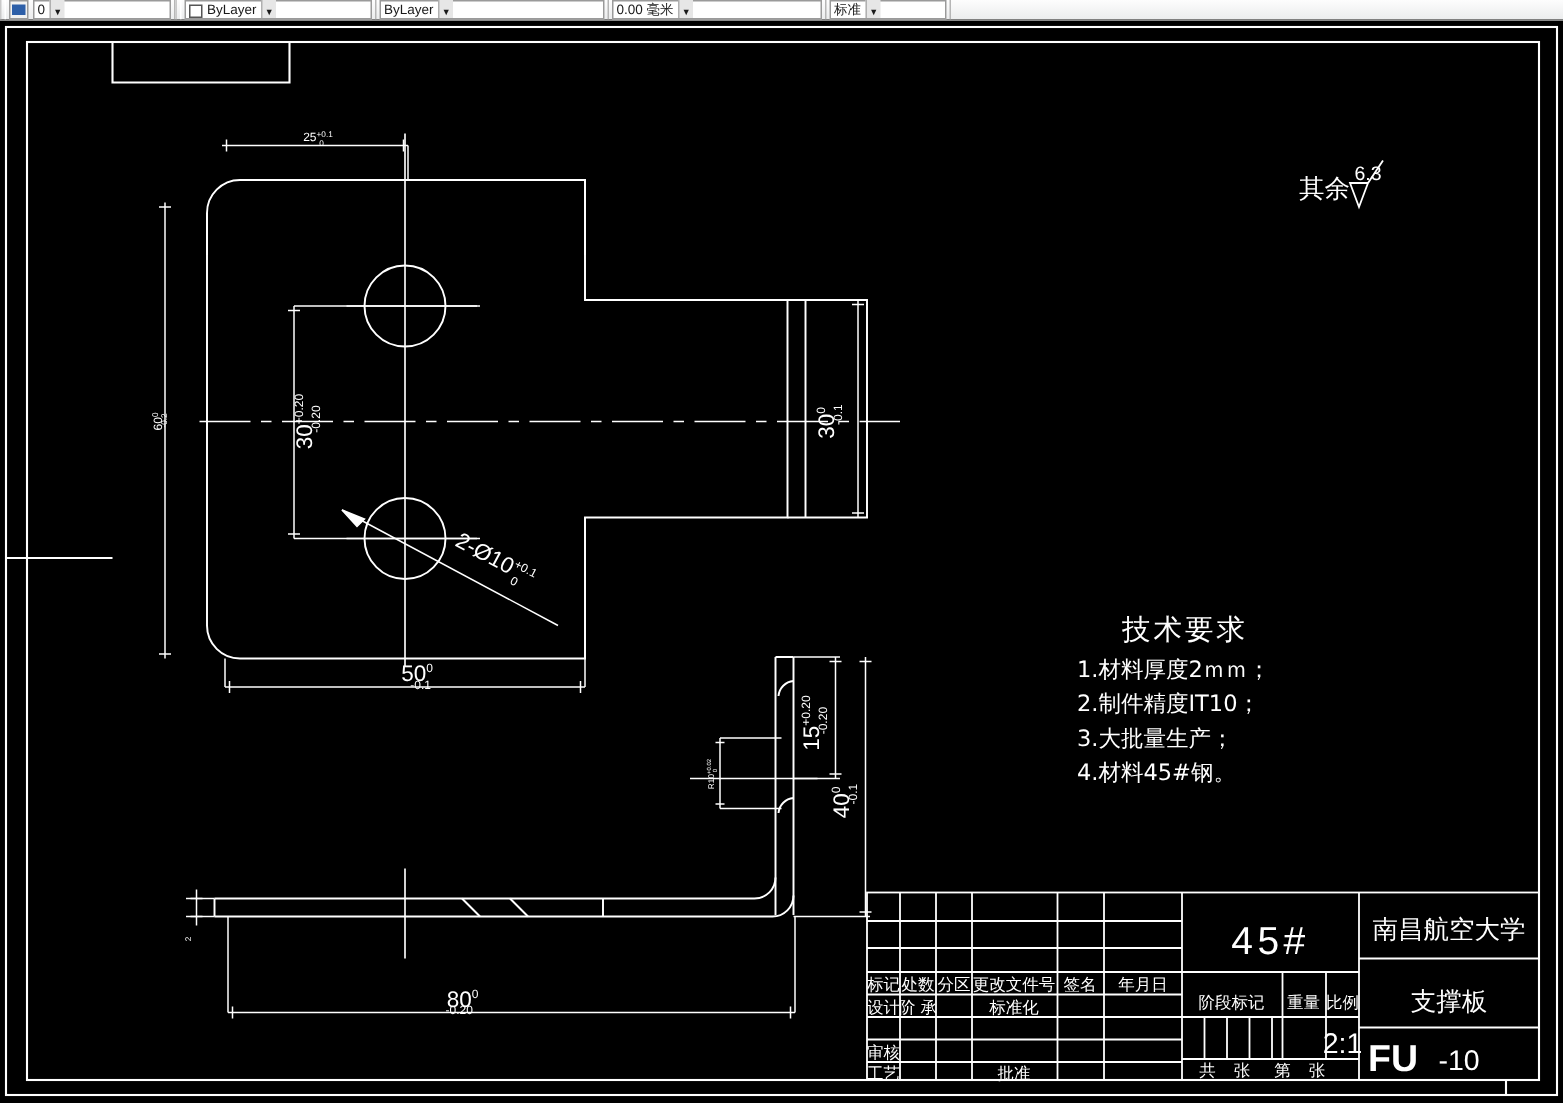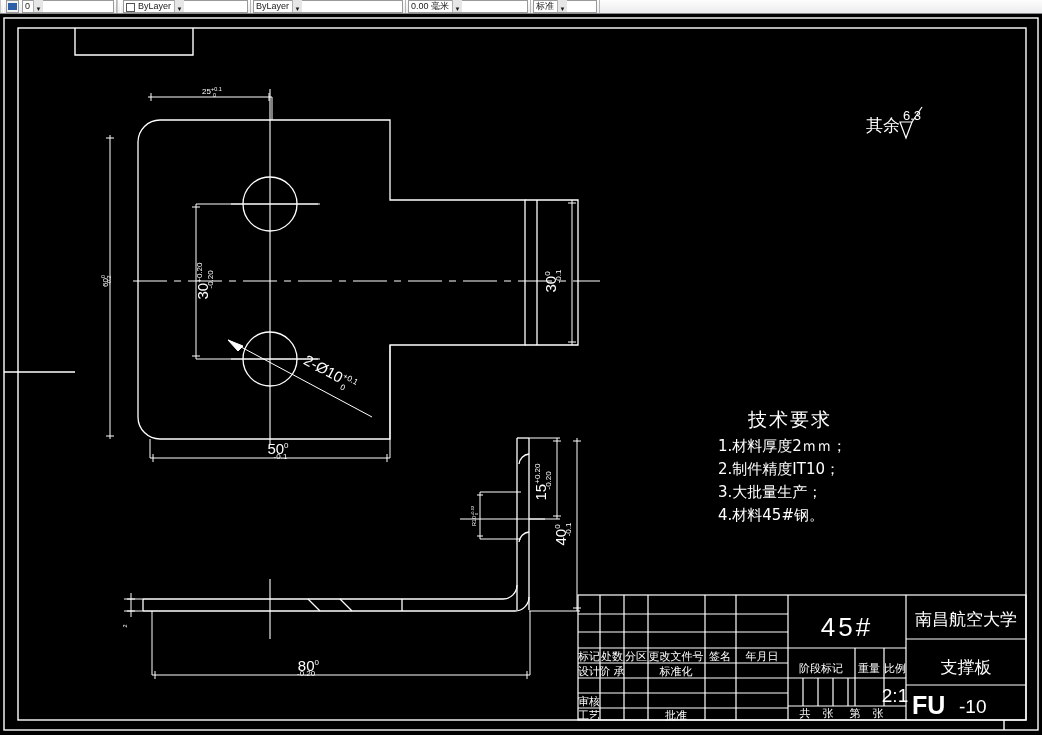--- a/index.html
+++ b/index.html
@@ -78,27 +78,27 @@
         <span class="tb-arrow">▼</span>
       </div>
     </div>
     <div class="tb-group">
       <div class="tb-combo" style="width:150px">
         <span class="txt">ByLayer</span>
         <span class="tb-arrow">▼</span>
       </div>
     </div>
     <div class="tb-group">
-      <div class="tb-combo" style="width:120px">
+      <div class="tb-combo" style="width:140px">
         <span class="txt">0.00 毫米</span>
         <span class="tb-arrow">▼</span>
       </div>
     </div>
     <div class="tb-group">
-      <div class="tb-combo" style="width:64px">
+      <div class="tb-combo" style="width:78px">
         <span class="txt">标准</span>
         <span class="tb-arrow">▼</span>
       </div>
     </div>
   </div>
 
   <div class="canvas">
   <svg width="1042" height="721" viewBox="0 0 1042 721">
 
     <g stroke="#fff" fill="none">

